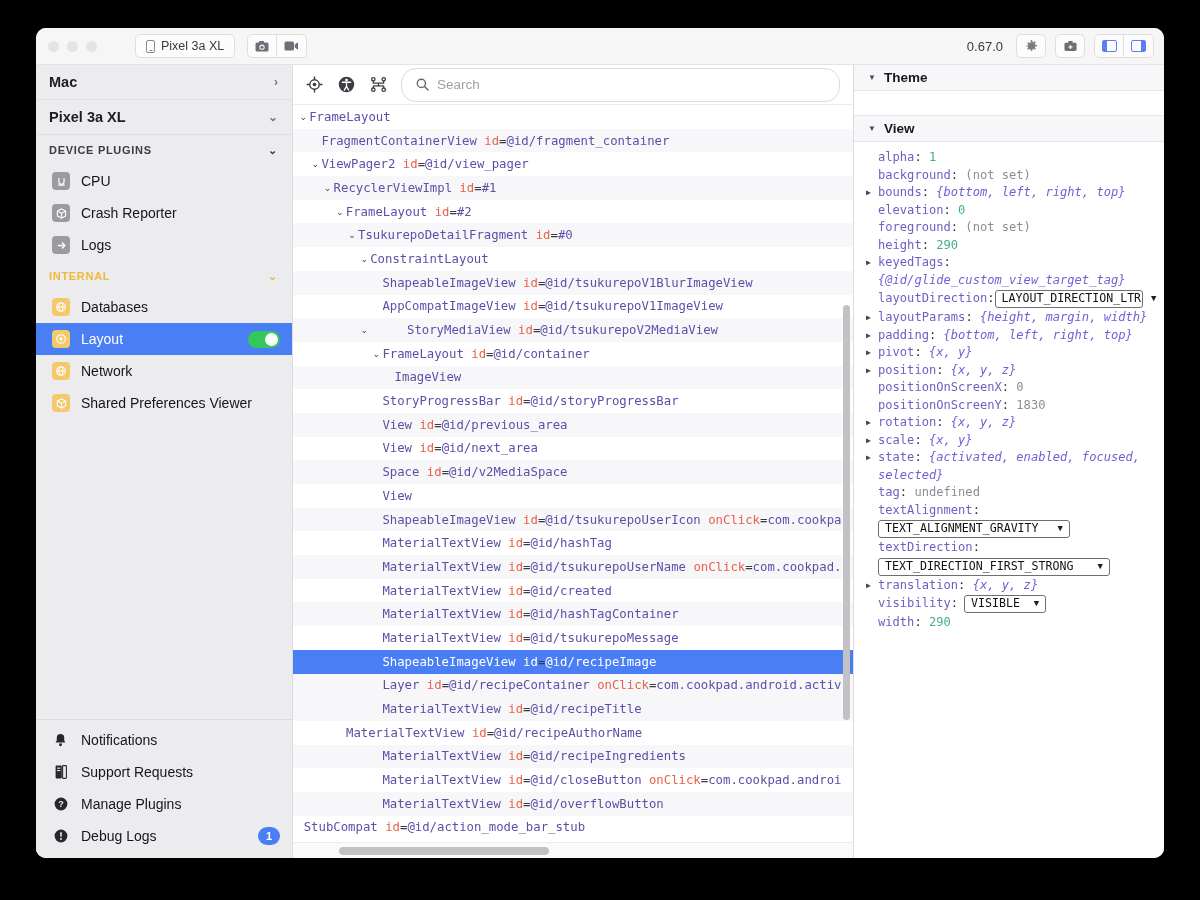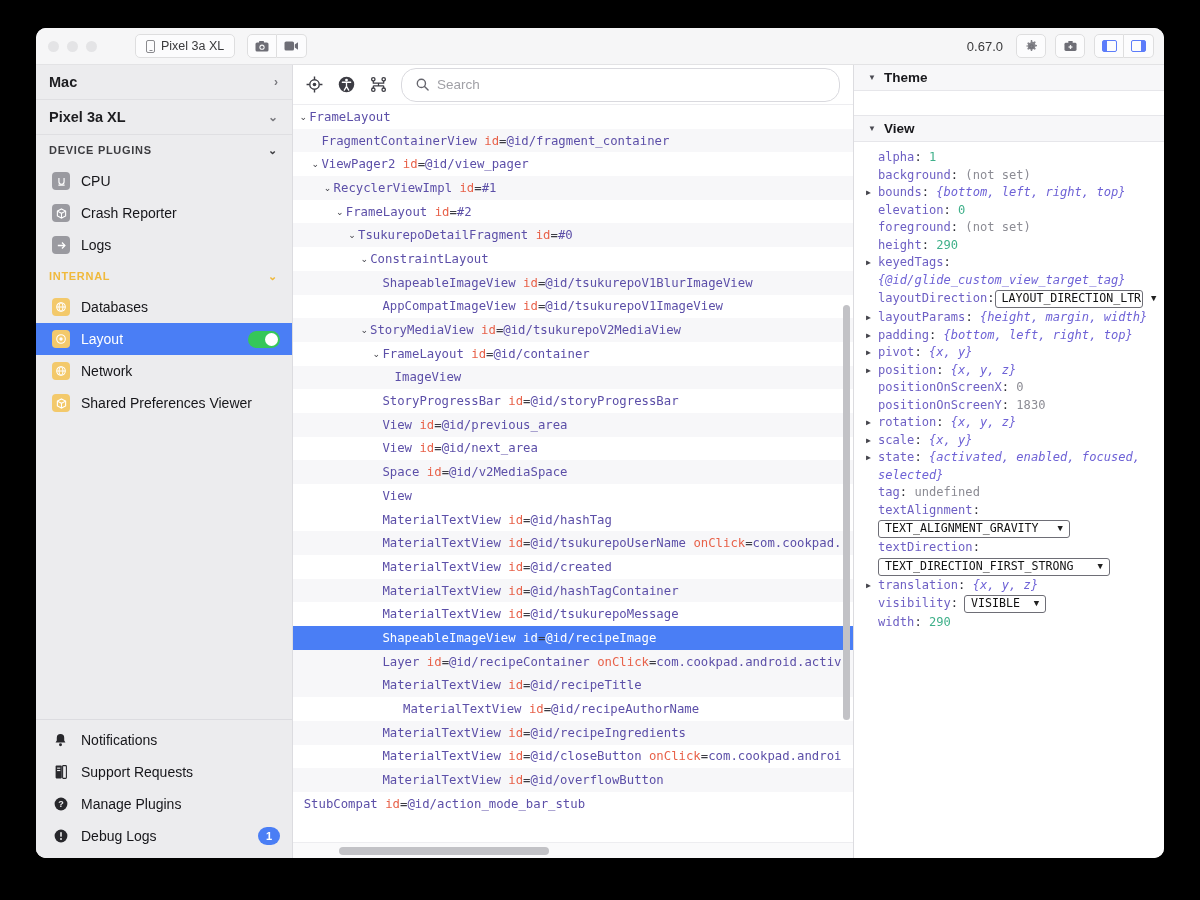--- a/index.html
+++ b/index.html
@@ -522,21 +522,21 @@
             <span style="padding-left: 77.2px;"><span class="tag">ConstraintLayout</span></span>
           </div>
           <div class="row odd">
             <span style="padding-left: 89.4px;"><span class="tag">ShapeableImageView</span> <span class="attr">id</span><span class="eq">=</span><span class="val">@id/tsukurepoV1BlurImageView</span></span>
           </div>
           <div class="row">
             <span style="padding-left: 89.4px;"><span class="tag">AppCompatImageView</span> <span class="attr">id</span><span class="eq">=</span><span class="val">@id/tsukurepoV1ImageView</span></span>
           </div>
           <div class="row odd">
             <span class="arrow" style="left: 65.2px;">⌄</span>
-            <span style="padding-left: 77px;"><span class="tag">StoryMediaView</span> <span class="attr">id</span><span class="eq">=</span><span class="val">@id/tsukurepoV2MediaView</span></span>
+            <span style="padding-left: 114px;"><span class="tag">StoryMediaView</span> <span class="attr">id</span><span class="eq">=</span><span class="val">@id/tsukurepoV2MediaView</span></span>
           </div>
           <div class="row">
             <span class="arrow" style="left: 77.4px;">⌄</span>
             <span style="padding-left: 89.4px;"><span class="tag">FrameLayout</span> <span class="attr">id</span><span class="eq">=</span><span class="val">@id/container</span></span>
           </div>
           <div class="row odd">
             <span style="padding-left: 101.6px;"><span class="tag">ImageView</span></span>
           </div>
           <div class="row">
             <span style="padding-left: 89.4px;"><span class="tag">StoryProgressBar</span> <span class="attr">id</span><span class="eq">=</span><span class="val">@id/storyProgressBar</span></span>
@@ -546,20 +546,23 @@
           </div>
           <div class="row">
             <span style="padding-left: 89.4px;"><span class="tag">View</span> <span class="attr">id</span><span class="eq">=</span><span class="val">@id/next_area</span></span>
           </div>
           <div class="row odd">
             <span style="padding-left: 89.4px;"><span class="tag">Space</span> <span class="attr">id</span><span class="eq">=</span><span class="val">@id/v2MediaSpace</span></span>
           </div>
           <div class="row">
             <span style="padding-left: 89.4px;"><span class="tag">View</span></span>
           </div>
+          <div class="row odd">
+            <span style="padding-left: 89.4px;"><span class="tag">ShapeableImageView</span> <span class="attr">id</span><span class="eq">=</span><span class="val">@id/tsukurepoUserIcon</span> <span class="attr">onClick</span><span class="eq">=</span><span class="val">com.cookpa</span></span>
+          </div>
           <div class="row">
             <span style="padding-left: 89.4px;"><span class="tag">MaterialTextView</span> <span class="attr">id</span><span class="eq">=</span><span class="val">@id/hashTag</span></span>
           </div>
           <div class="row odd">
             <span style="padding-left: 89.4px;"><span class="tag">MaterialTextView</span> <span class="attr">id</span><span class="eq">=</span><span class="val">@id/tsukurepoUserName</span> <span class="attr">onClick</span><span class="eq">=</span><span class="val">com.cookpad.</span></span>
           </div>
           <div class="row">
             <span style="padding-left: 89.4px;"><span class="tag">MaterialTextView</span> <span class="attr">id</span><span class="eq">=</span><span class="val">@id/created</span></span>
           </div>
           <div class="row odd">
@@ -571,21 +574,21 @@
           <div class="row sel">
             <span style="padding-left: 89.4px;"><span class="tag">ShapeableImageView</span> <span class="attr">id</span><span class="eq">=</span><span class="val">@id/recipeImage</span></span>
           </div>
           <div class="row odd">
             <span style="padding-left: 89.4px;"><span class="tag">Layer</span> <span class="attr">id</span><span class="eq">=</span><span class="val">@id/recipeContainer</span> <span class="attr">onClick</span><span class="eq">=</span><span class="val">com.cookpad.android.activ</span></span>
           </div>
           <div class="row odd">
             <span style="padding-left: 89.4px;"><span class="tag">MaterialTextView</span> <span class="attr">id</span><span class="eq">=</span><span class="val">@id/recipeTitle</span></span>
           </div>
           <div class="row">
-            <span style="padding-left: 110px;"><span class="tag">MaterialTextView</span> <span class="attr">id</span><span class="eq">=</span><span class="val">@id/recipeAuthorName</span></span>
+            <span style="padding-left: 53px;"><span class="tag">MaterialTextView</span> <span class="attr">id</span><span class="eq">=</span><span class="val">@id/recipeAuthorName</span></span>
           </div>
           <div class="row odd">
             <span style="padding-left: 89.4px;"><span class="tag">MaterialTextView</span> <span class="attr">id</span><span class="eq">=</span><span class="val">@id/recipeIngredients</span></span>
           </div>
           <div class="row">
             <span style="padding-left: 89.4px;"><span class="tag">MaterialTextView</span> <span class="attr">id</span><span class="eq">=</span><span class="val">@id/closeButton</span> <span class="attr">onClick</span><span class="eq">=</span><span class="val">com.cookpad.androi</span></span>
           </div>
           <div class="row odd">
             <span style="padding-left: 89.4px;"><span class="tag">MaterialTextView</span> <span class="attr">id</span><span class="eq">=</span><span class="val">@id/overflowButton</span></span>
           </div>

